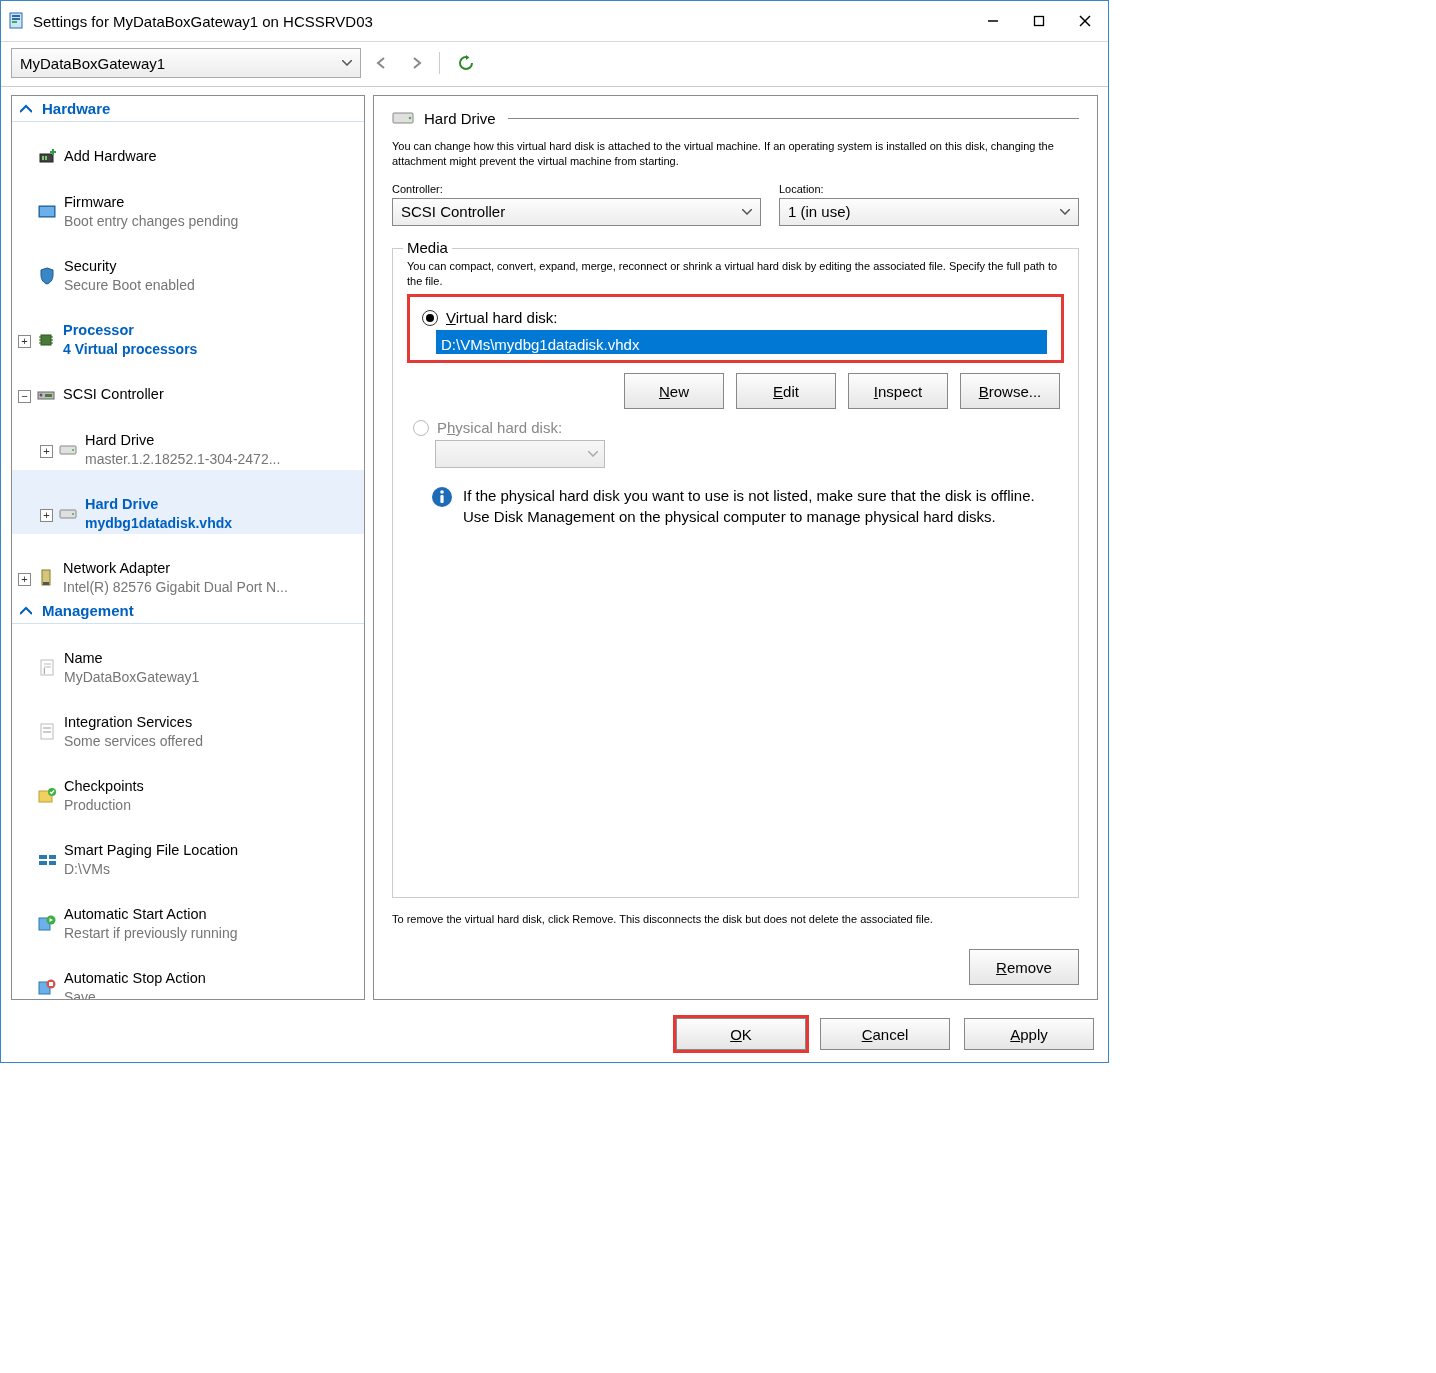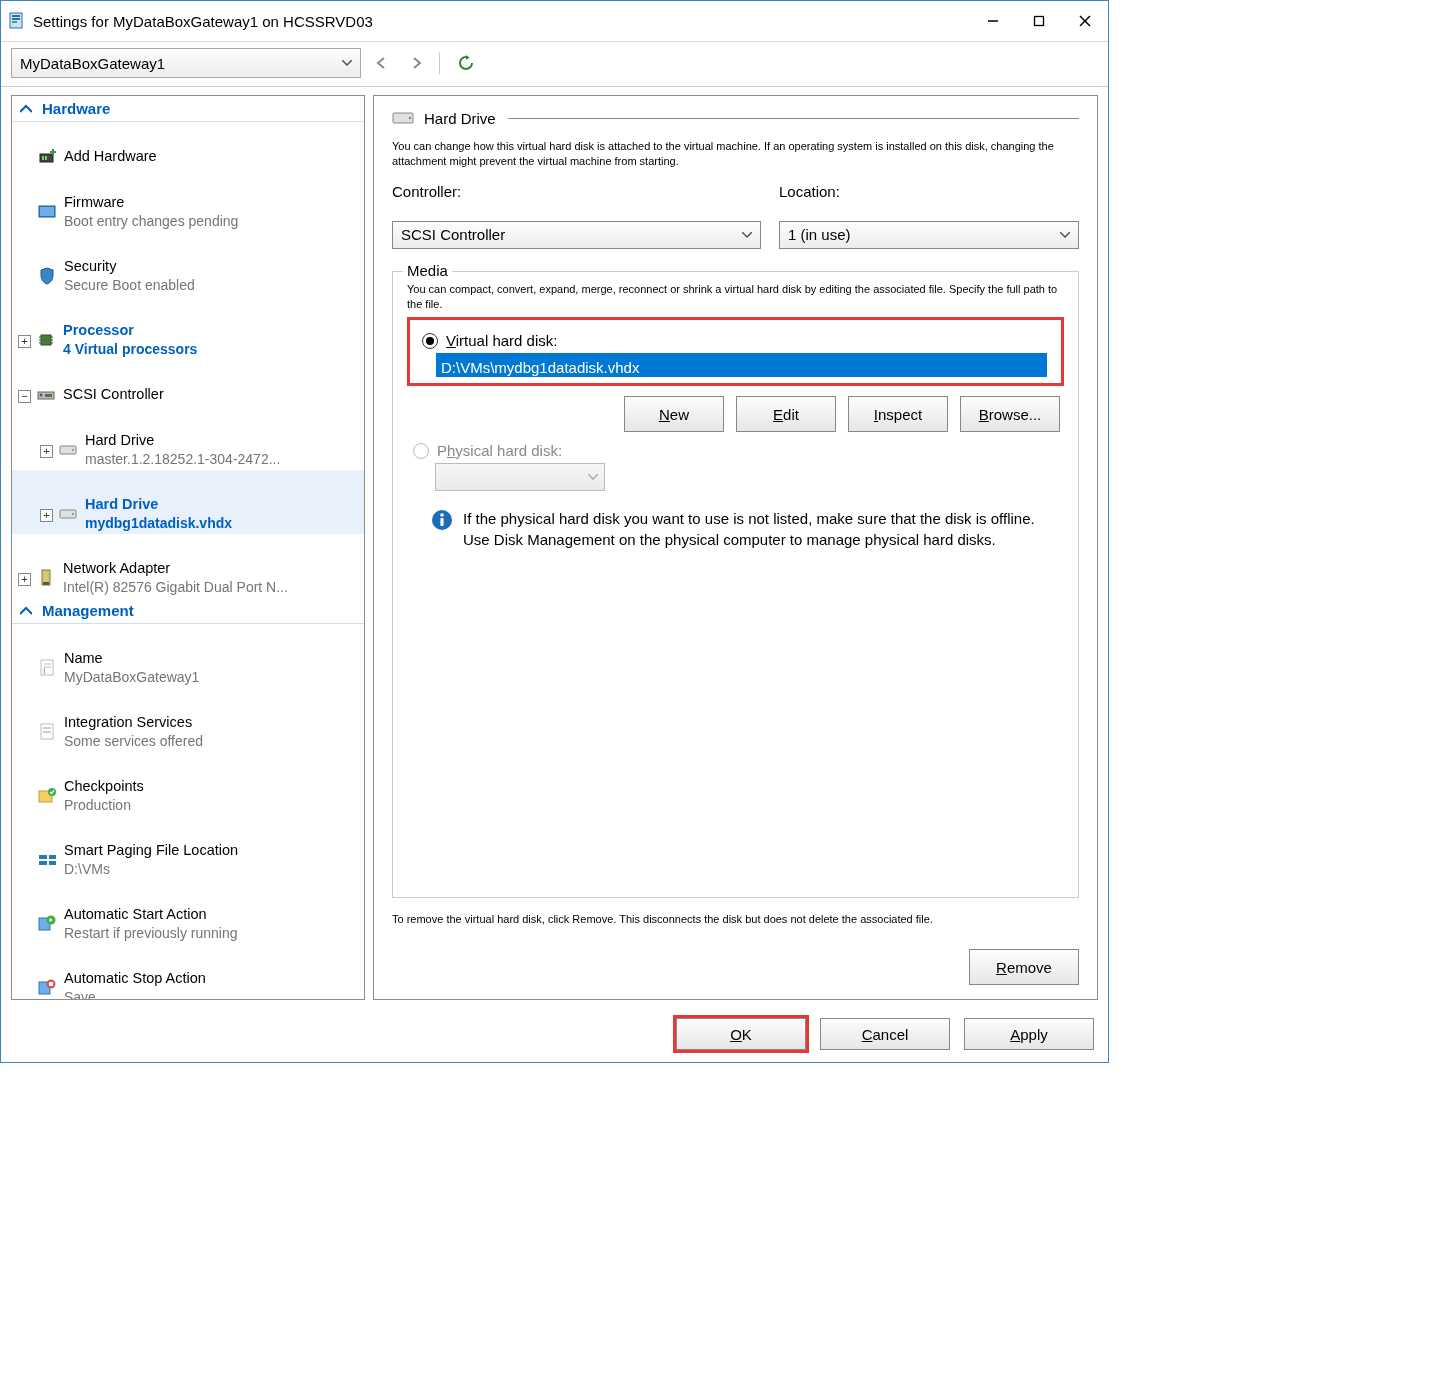--- a/index.html
+++ b/index.html
@@ -42,21 +42,21 @@
 
 .panel-header { display: flex; align-items: center; margin-bottom: 12px; }
 .panel-header .hd-icon { width: 22px; height: 16px; margin-right: 10px; }
 .panel-header .hd-label { font-size: 15px; margin-right: 12px; }
 .panel-header .rule { flex: 1; height: 1px; background: #888; }
 
 .desc { font-size: 11px; line-height: 1.35; margin-bottom: 14px; }
 
 .form-row { display: flex; gap: 18px; margin-bottom: 10px; }
 .form-col { flex: 1; display: flex; flex-direction: column; }
-.form-col label { font-size: 15px; margin-bottom: 21px; }
+.form-col label { font-size: 11px; margin-bottom: 3px; }
 .form-col.loc { flex: 0 0 300px; }
 .select { height: 28px; border: 1px solid #888; background: linear-gradient(#fdfdfd,#ececec); display: flex; align-items: center; padding: 0 8px; justify-content: space-between; cursor: pointer; }
 
 .groupbox { border: 1px solid #ccc; padding: 10px 14px 14px 14px; position: relative; margin-top: 12px; flex: 1; }
 .groupbox .legend { position: absolute; top: -10px; left: 10px; background: #fff; padding: 0 4px; font-size: 15px; }
 
 .radio-row { display: flex; align-items: center; margin: 8px 0 4px 6px; }
 .radio-row.disabled { color: #888; }
 .radio { width: 16px; height: 16px; border-radius: 50%; border: 1.5px solid #333; margin-right: 8px; display: flex; align-items: center; justify-content: center; flex-shrink:0; }
 .radio.disabled { border-color: #bbb; }

